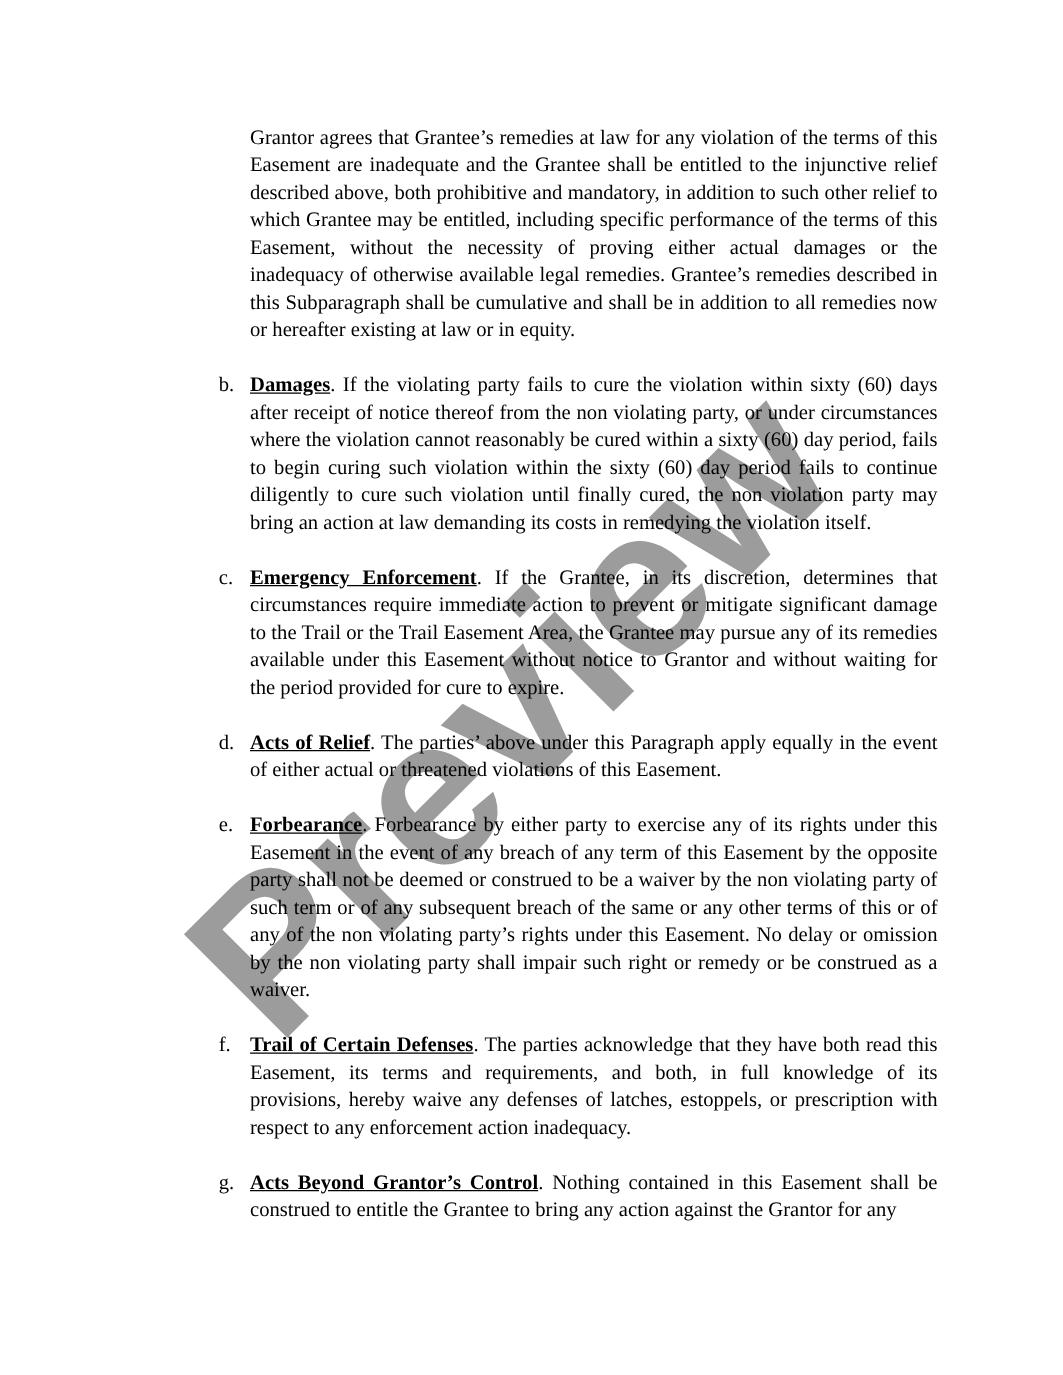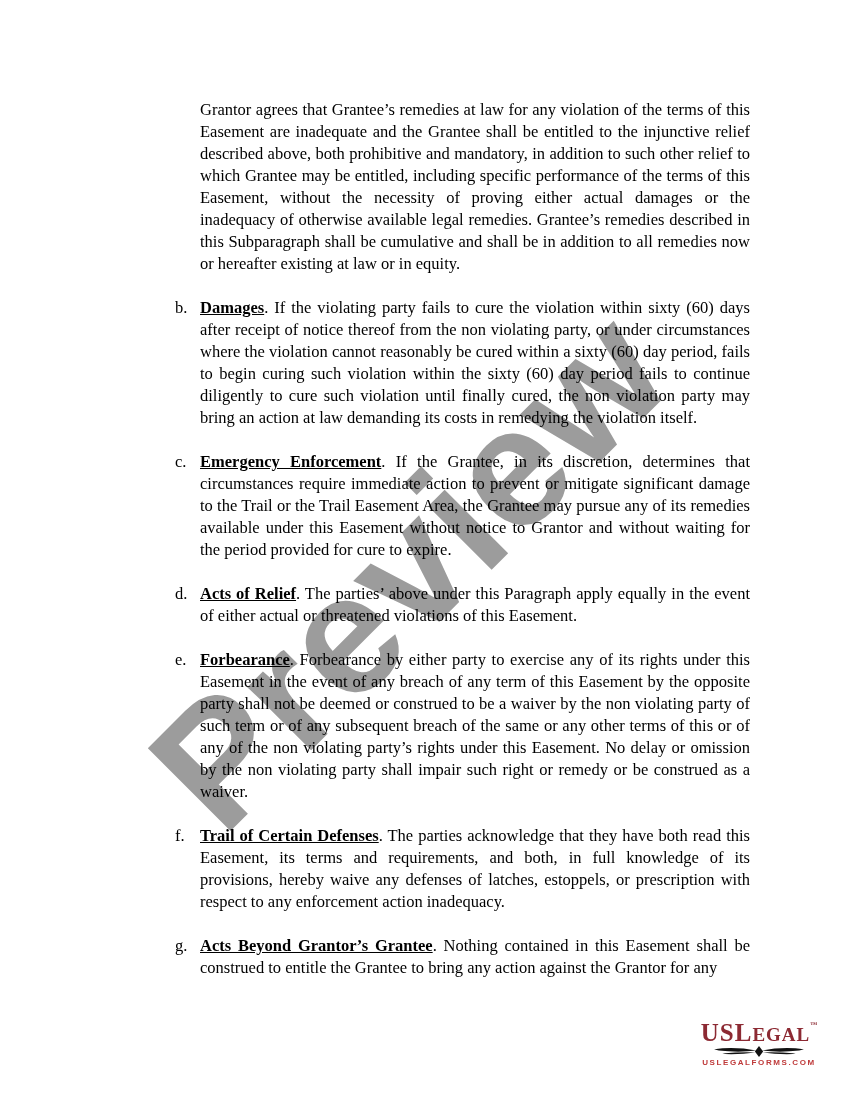--- a/index.html
+++ b/index.html
@@ -114,30 +114,19 @@
       <p><span class="u">Forbearance</span><span>. Forbearance by either party to exercise any of its rights under this Easement in the event of any breach of any term of this Easement by the opposite party shall not be deemed or construed to be a waiver by the non violating party of such term or of any subsequent breach of the same or any other terms of this or of any of the non violating party’s rights under this Easement.  No delay or omission by the non violating party shall impair such right or remedy or be construed as a waiver.</span></p>
     </div>
 
     <div class="item">
       <span class="letter">f.</span>
       <p><span class="u">Trail of Certain Defenses</span><span>. The parties acknowledge that they have both read this Easement, its terms and requirements, and both, in full knowledge of its provisions, hereby waive any defenses of latches, estoppels, or prescription with respect to any enforcement action inadequacy.</span></p>
     </div>
 
     <div class="item">
       <span class="letter">g.</span>
-      <p><span class="u">Acts Beyond Grantor’s Grantee</span><span>. Nothing contained in this Easement shall be construed to entitle the Grantee to bring any action against the Grantor for any</span></p>
+      <p><span class="u">Acts Beyond Grantor’s Control</span><span>. Nothing contained in this Easement shall be construed to entitle the Grantee to bring any action against the Grantor for any</span></p>
     </div>
 
   </div>
 
-  <div class="logo">
-    <div class="brand"><span class="big">USL</span><span class="small">EGAL</span><span class="tm">™</span></div>
-    <svg class="eagle" viewBox="0 0 100 12" xmlns="http://www.w3.org/2000/svg">
-      <path fill="#111111" d="M1,3.5 Q24,0.5 47,5 Q28,7.5 6,5 Z"></path>
-      <path fill="#111111" d="M99,3.5 Q76,0.5 53,5 Q72,7.5 94,5 Z"></path>
-      <path fill="#111111" d="M10,8.2 Q30,6.2 46,7 Q30,9.4 13,8.8 Z"></path>
-      <path fill="#111111" d="M90,8.2 Q70,6.2 54,7 Q70,9.4 87,8.8 Z"></path>
-      <path fill="#111111" d="M50,0 L45.5,6 L50,12 L54.5,6 Z"></path>
-    </svg>
-    <div class="site">USLEGALFORMS.COM</div>
-  </div>
 
 </div>
 
 </body></html>

